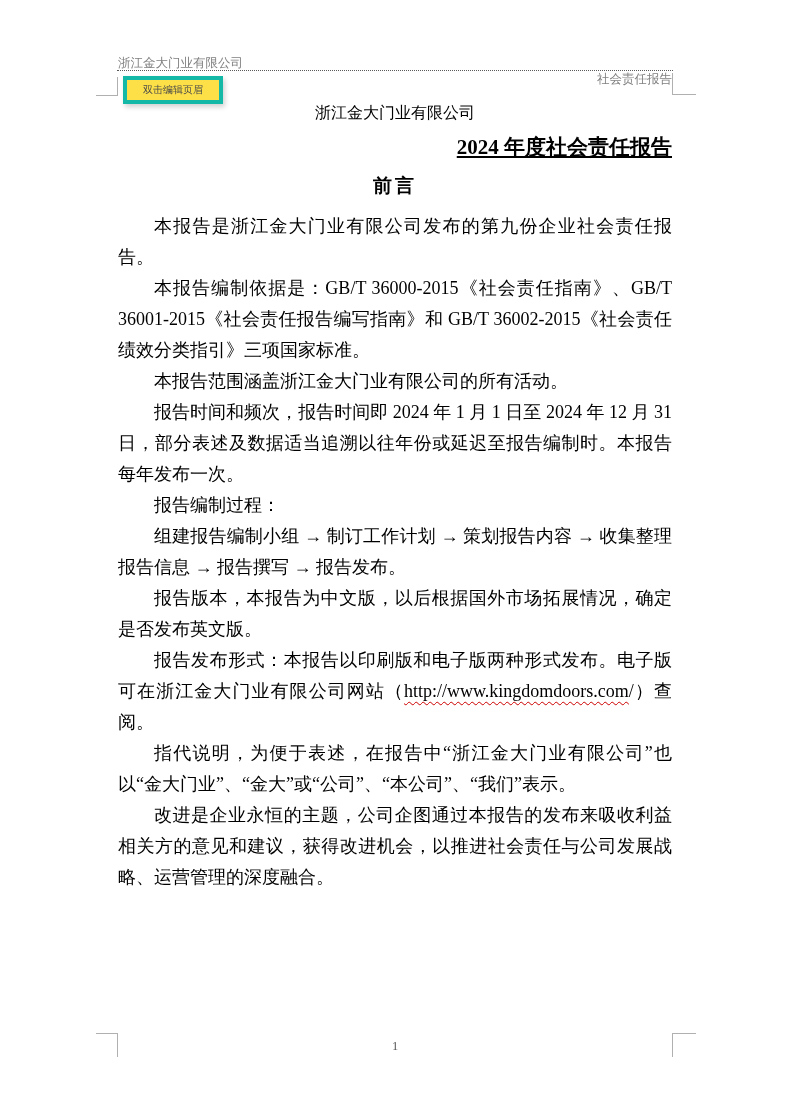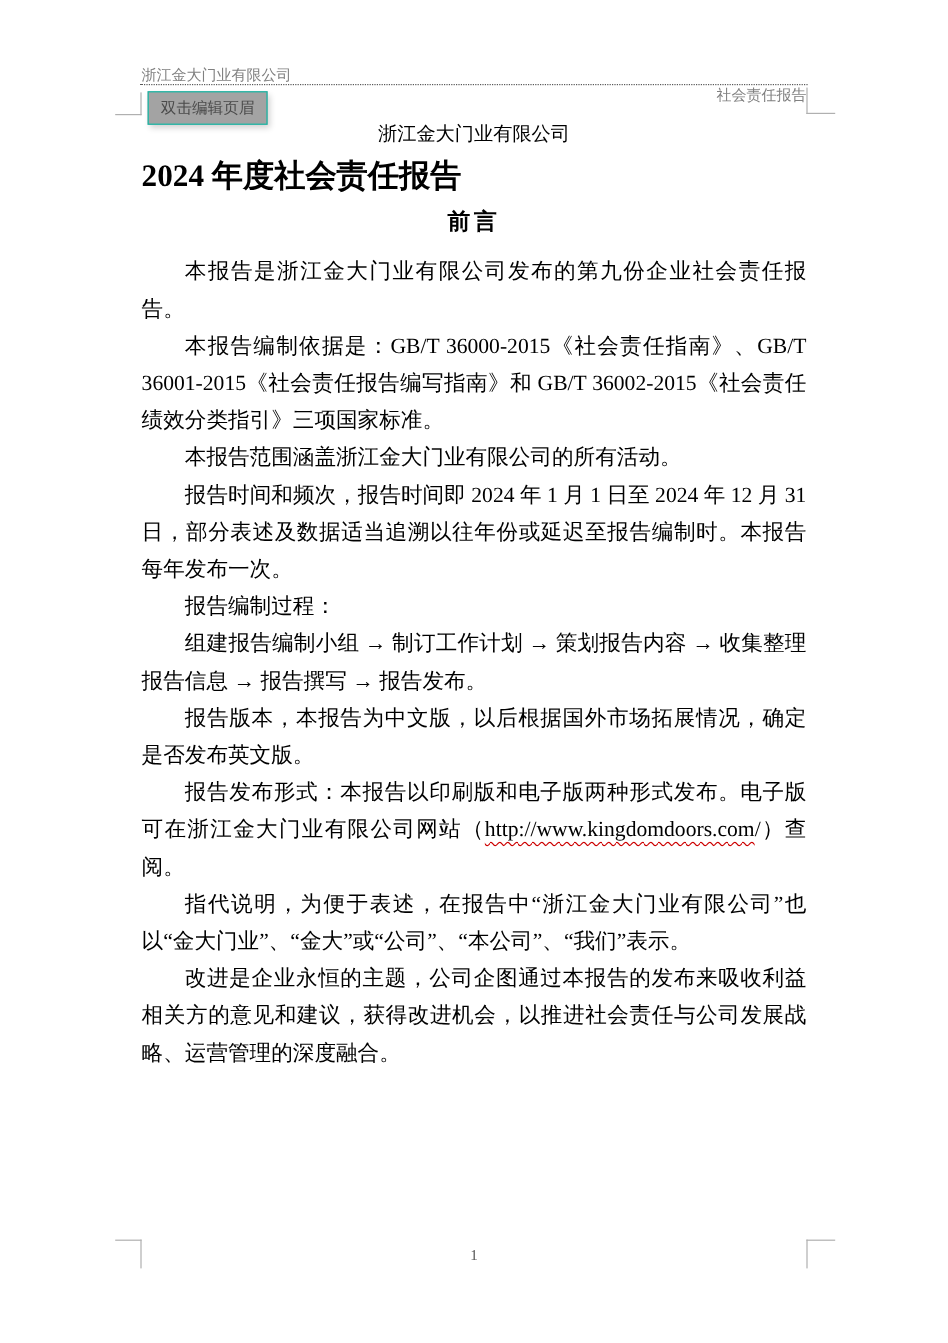--- a/index.html
+++ b/index.html
@@ -11,36 +11,36 @@
   .page { position:absolute; left:0; top:0; width:790px; height:1119px; background:#ffffff; }
 
   
   .header-left  { position:absolute; left:118px; top:56px; font-size:12.5px; line-height:15px; color:#808080; }
   .header-right { position:absolute; right:118px; top:72px; font-size:12.5px; line-height:15px; color:#808080; }
   .header-rule  { position:absolute; left:117px; top:70px; width:556px; height:0; border-top:1px dotted #595959; }
 
   
   .tooltip {
     position:absolute; left:123px; top:76px; width:100px; height:28px; z-index:5;
-    background:#a3a3a3; border:1px solid #14b8a6; box-shadow:2px 3px 5px rgba(0,0,0,0.18);
+    background:#fde047; border:4px solid #14b8a6; box-shadow:2px 3px 5px rgba(0,0,0,0.18);
     display:flex; align-items:center; justify-content:center;
-    font-family:"Liberation Sans","DejaVu Sans",sans-serif; font-size:13px; color:#4a4a4a;
+    font-family:"Liberation Sans","DejaVu Sans",sans-serif; font-size:10px; color:#4a4a4a;
   }
 
   
   .mark { position:absolute; }
   .mark.tl { left:96px;  top:77px;   width:22px; height:19px; border-right:1px solid #b0b0b0; border-bottom:1px solid #b0b0b0; }
   .mark.tr { left:672px; top:73px;   width:24px; height:22px; border-left:1px solid #b0b0b0;  border-bottom:1px solid #b0b0b0; }
   .mark.bl { left:96px;  top:1033px; width:22px; height:24px; border-right:1px solid #b0b0b0; border-top:1px solid #b0b0b0; }
   .mark.br { left:672px; top:1033px; width:24px; height:24px; border-left:1px solid #b0b0b0;  border-top:1px solid #b0b0b0; }
 
   
   .content { position:absolute; left:118px; top:96px; width:554px; color:#000; }
   .title-company { text-align:center; font-size:16px; font-weight:normal; line-height:24px; margin-top:5px; }
-  .title-report  { text-align:left; font-size:26px; font-weight:bold;   line-height:30px; margin-top:7px; }
+  .title-report  { text-align:right; font-size:21px; font-weight:bold;   line-height:30px; margin-top:7px;text-decoration:underline; }
   .section-title { text-align:center; font-size:19px; font-weight:bold;   line-height:26px; margin-top:11px; letter-spacing:3px; }
   .body-text { margin-top:12px; }
   .body-p {
     font-size:18px; line-height:31px; color:#000000;
     text-align:justify; text-justify:inter-ideograph; text-indent:2em;
   }
   .wavy {
     text-decoration:underline; text-decoration-style:wavy; text-decoration-color:#cc0000;
     text-decoration-thickness:1px; text-underline-offset:4px; text-decoration-skip-ink:none;
   }

